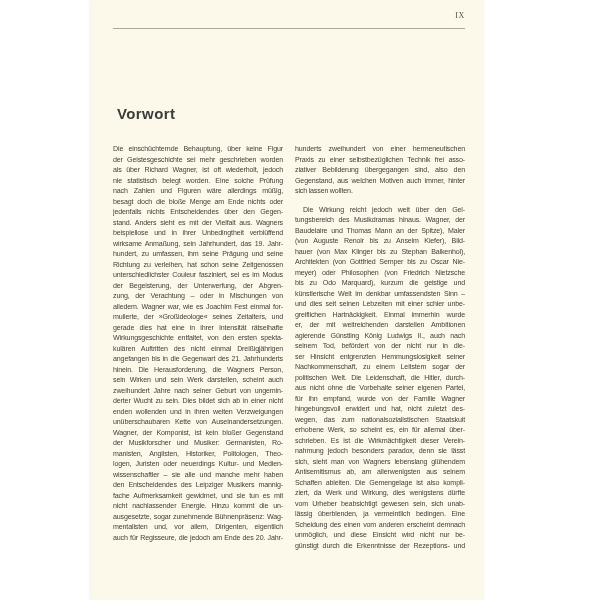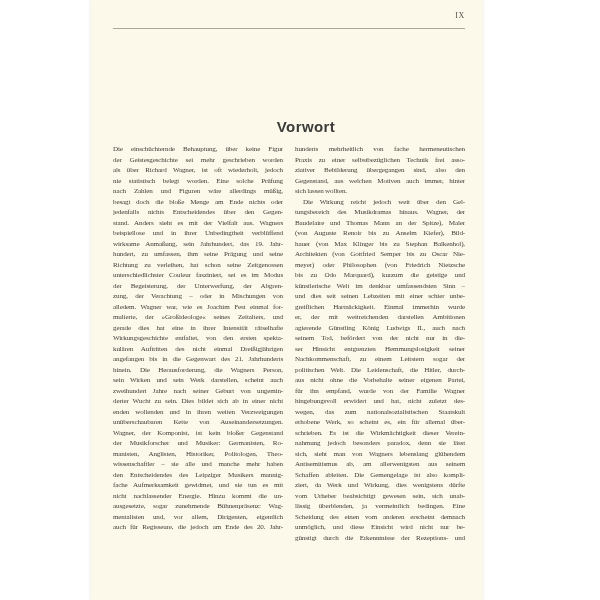--- a/index.html
+++ b/index.html
@@ -29,48 +29,47 @@
   .head-rule {
     position: absolute;
     left: 22px; top: 28px;
     width: 352px; height: 0;
     border-top: 1px solid var(--rule, #aaa79c);
   }
   .title {
     position: absolute;
     left: 22px; top: 101px;
     width: 352px;
-    margin: 17px;
-    text-align: center;
+    margin: 4px;
     font-family: "Liberation Sans", sans-serif;
     font-weight: bold;
     font-size: 15px;
     letter-spacing: 0.4px;
     color: var(--title_ink, #3b3b39);
   }
   .columns {
     position: absolute;
     left: 22px; top: 144px;
     width: 352px;
     display: flex;
     gap: 12px;
-    font-family: Liberation Serif, serif;
+    font-family: Liberation Sans, sans-serif;
     font-size: 7.1px;
     line-height: 10.5px;
     color: var(--ink, #46403a);
   }
   .col { width: 170px; overflow: hidden; }
   .line {
     text-align: justify;
     text-align-last: justify;
     letter-spacing: -0.15px;
     word-spacing: -0.2px;
   }
   .line.para-end { text-align-last: left; }
-  .line.indent { text-indent: 8px; }
+  .line.indent { text-indent: 8px; margin-top: 8px; }
 </style>
 </head>
 <body>
 
 <div class="page">
   <div class="running-head">
     <span>IX</span>
   </div>
   <div class="head-rule"></div>
   <h1 class="title">Vorwort</h1>
@@ -99,30 +98,31 @@
         <div class="line">angefangen bis in die Gegenwart des 21. Jahrhunderts</div>
         <div class="line">hinein. Die Herausforderung, die Wagners Person,</div>
         <div class="line">sein Wirken und sein Werk darstellen, scheint auch</div>
         <div class="line">zweihundert Jahre nach seiner Geburt von ungemin-</div>
         <div class="line">derter Wucht zu sein. Dies bildet sich ab in einer nicht</div>
         <div class="line">enden wollenden und in ihren weiten Verzweigungen</div>
         <div class="line">unüberschaubaren Kette von Auseinandersetzungen.</div>
         <div class="line">Wagner, der Komponist, ist kein bloßer Gegenstand</div>
         <div class="line">der Musikforscher und Musiker: Germanisten, Ro-</div>
         <div class="line">manisten, Anglisten, Historiker, Politologen, Theo-</div>
+        <div class="line">logen, Juristen oder neuerdings Kultur- und Medien-</div>
         <div class="line">wissenschaftler – sie alle und manche mehr haben</div>
         <div class="line">den Entscheidendes des Leipziger Musikers mannig-</div>
         <div class="line">fache Aufmerksamkeit gewidmet, und sie tun es mit</div>
         <div class="line">nicht nachlassender Energie. Hinzu kommt die un-</div>
         <div class="line">ausgesetzte, sogar zunehmende Bühnenpräsenz: Wag-</div>
         <div class="line">mentalisten und, vor allem, Dirigenten, eigentlich</div>
         <div class="line">auch für Regisseure, die jedoch am Ende des 20. Jahr-</div>
       </div>
     <div class="col">
-        <div class="line">hunderts mehrheitlich von fache hermeneutischen</div>
+        <div class="line">hunderts zweihundert von einer hermeneutischen</div>
         <div class="line">Praxis zu einer selbstbezüglichen Technik frei asso-</div>
         <div class="line">ziativer Bebilderung übergegangen sind, also den</div>
         <div class="line">Gegenstand, aus welchen Motiven auch immer, hinter</div>
         <div class="line para-end">sich lassen wollten.</div>
         <div class="line indent">Die Wirkung reicht jedoch weit über den Gel-</div>
         <div class="line">tungsbereich des Musikdramas hinaus. Wagner, der</div>
         <div class="line">Baudelaire und Thomas Mann an der Spitze), Maler</div>
         <div class="line">(von Auguste Renoir bis zu Anselm Kiefer), Bild-</div>
         <div class="line">hauer (von Max Klinger bis zu Stephan Balkenhol),</div>
         <div class="line">Architekten (von Gottfried Semper bis zu Oscar Nie-</div>

